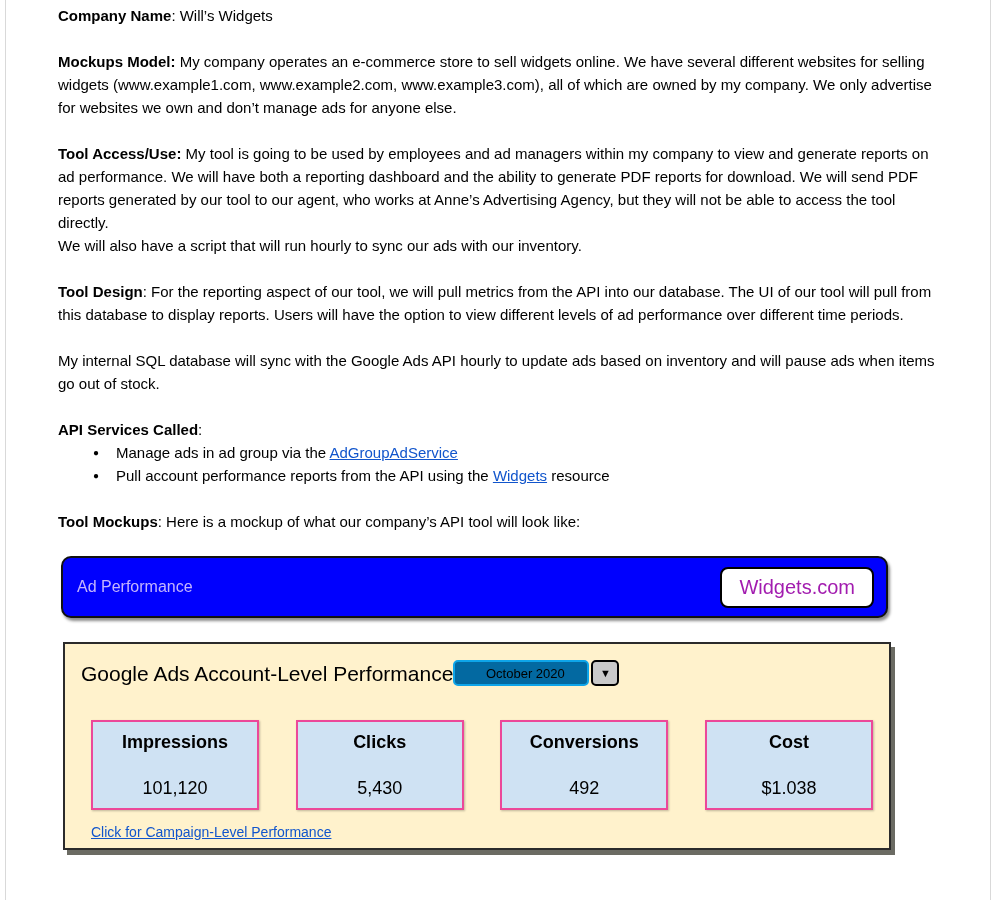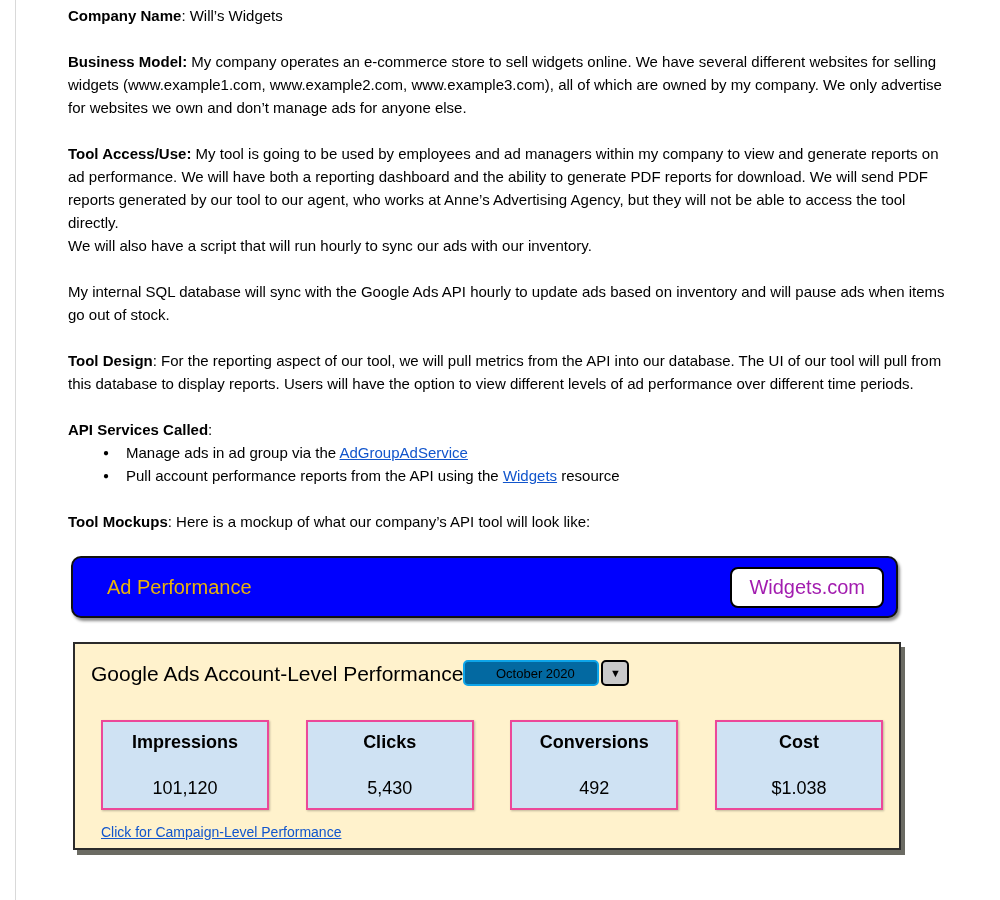--- a/index.html
+++ b/index.html
@@ -5,21 +5,21 @@
   html, body {
     margin: 0; padding: 0;
     background: #ffffff;
     width: 1000px; height: 900px;
     overflow: hidden;
     font-family: "Liberation Sans", sans-serif;
     color: #000000;
   }
   .page {
     position: absolute;
-    left: 15px; top: 0;
+    left: 5px; top: 0;
     width: 986px; height: 900px;
     box-sizing: border-box;
     border-left: 1px solid #d9d9d9;
     border-right: 1px solid #d9d9d9;
     background: #ffffff;
     padding: 4px 46px 0 52px;
   }
   p.doc {
     margin: 0 0 23px 0;
     font-size: 15px;
@@ -58,23 +58,22 @@
     background: #0000fe;
     border: 2px solid #111111;
     border-radius: 10px;
     box-shadow: 2px 3px 3px rgba(0,0,0,0.45);
     display: flex;
     align-items: center;
     justify-content: space-between;
     padding: 0 12px 0 14px;
   }
   .mock-bar-title {
-    color: #eab308;
-    font-size: 20px;
-    margin-left: 20px;
+    color: #c4b5fd;
+    font-size: 16px;
   }
   .mock-bar-btn {
     background: #ffffff;
     color: #a21caf;
     border: 2px solid #000000;
     border-radius: 8px;
     font-size: 20px;
     padding: 7px 17px;
     cursor: pointer;
   }
@@ -146,27 +145,27 @@
   .metric-value { font-size: 18px; line-height: 20px; }
   .panel-link-row { margin: 14px 0 0 10px; font-size: 14px; line-height: 16px; }
 </style>
 </head>
 <body>
 
 <div class="page">
 
   <p class="doc"><span class="b">Company Name</span><span>: Will’s Widgets</span></p>
 
-  <p class="doc"><span class="b">Business Model:</span><span> My company operates an e-commerce store to sell widgets online. We have several different websites for selling widgets (www.example1.com, www.example2.com, www.example3.com), all of which are owned by my company. We only advertise for websites we own and don’t manage ads for anyone else.</span></p>
+  <p class="doc"><span class="b">Mockups Model:</span><span> My company operates an e-commerce store to sell widgets online. We have several different websites for selling widgets (www.example1.com, www.example2.com, www.example3.com), all of which are owned by my company. We only advertise for websites we own and don’t manage ads for anyone else.</span></p>
 
   <p class="doc"><span class="b">Tool Access/Use:</span><span> My tool is going to be used by employees and ad managers within my company to view and generate reports on ad performance. We will have both a reporting dashboard and the ability to generate PDF reports for download. We will send PDF reports generated by our tool to our agent, who works at Anne’s Advertising Agency, but they will not be able to access the tool directly.</span><br><span>We will also have a script that will run hourly to sync our ads with our inventory.</span></p>
 
+  <p class="doc"><span class="b">Tool Design</span><span>: For the reporting aspect of our tool, we will pull metrics from the API into our database. The UI of our tool will pull from this database to display reports. Users will have the option to view different levels of ad performance over different time periods.</span></p>
+
   <p class="doc"><span>My internal SQL database will sync with the Google Ads API hourly to update ads based on inventory and will pause ads when items go out of stock.</span></p>
-
-  <p class="doc"><span class="b">Tool Design</span><span>: For the reporting aspect of our tool, we will pull metrics from the API into our database. The UI of our tool will pull from this database to display reports. Users will have the option to view different levels of ad performance over different time periods.</span></p>
 
   <p class="doc tight"><span class="b">API Services Called</span><span>:</span></p>
 
   <ul class="bullets">
     <li>
         <span class="bullet">●</span>
         <span><span>Manage ads in ad group via the </span><a class="doclink">AdGroupAdService</a><span></span></span>
       </li>
     <li>
         <span class="bullet">●</span>

